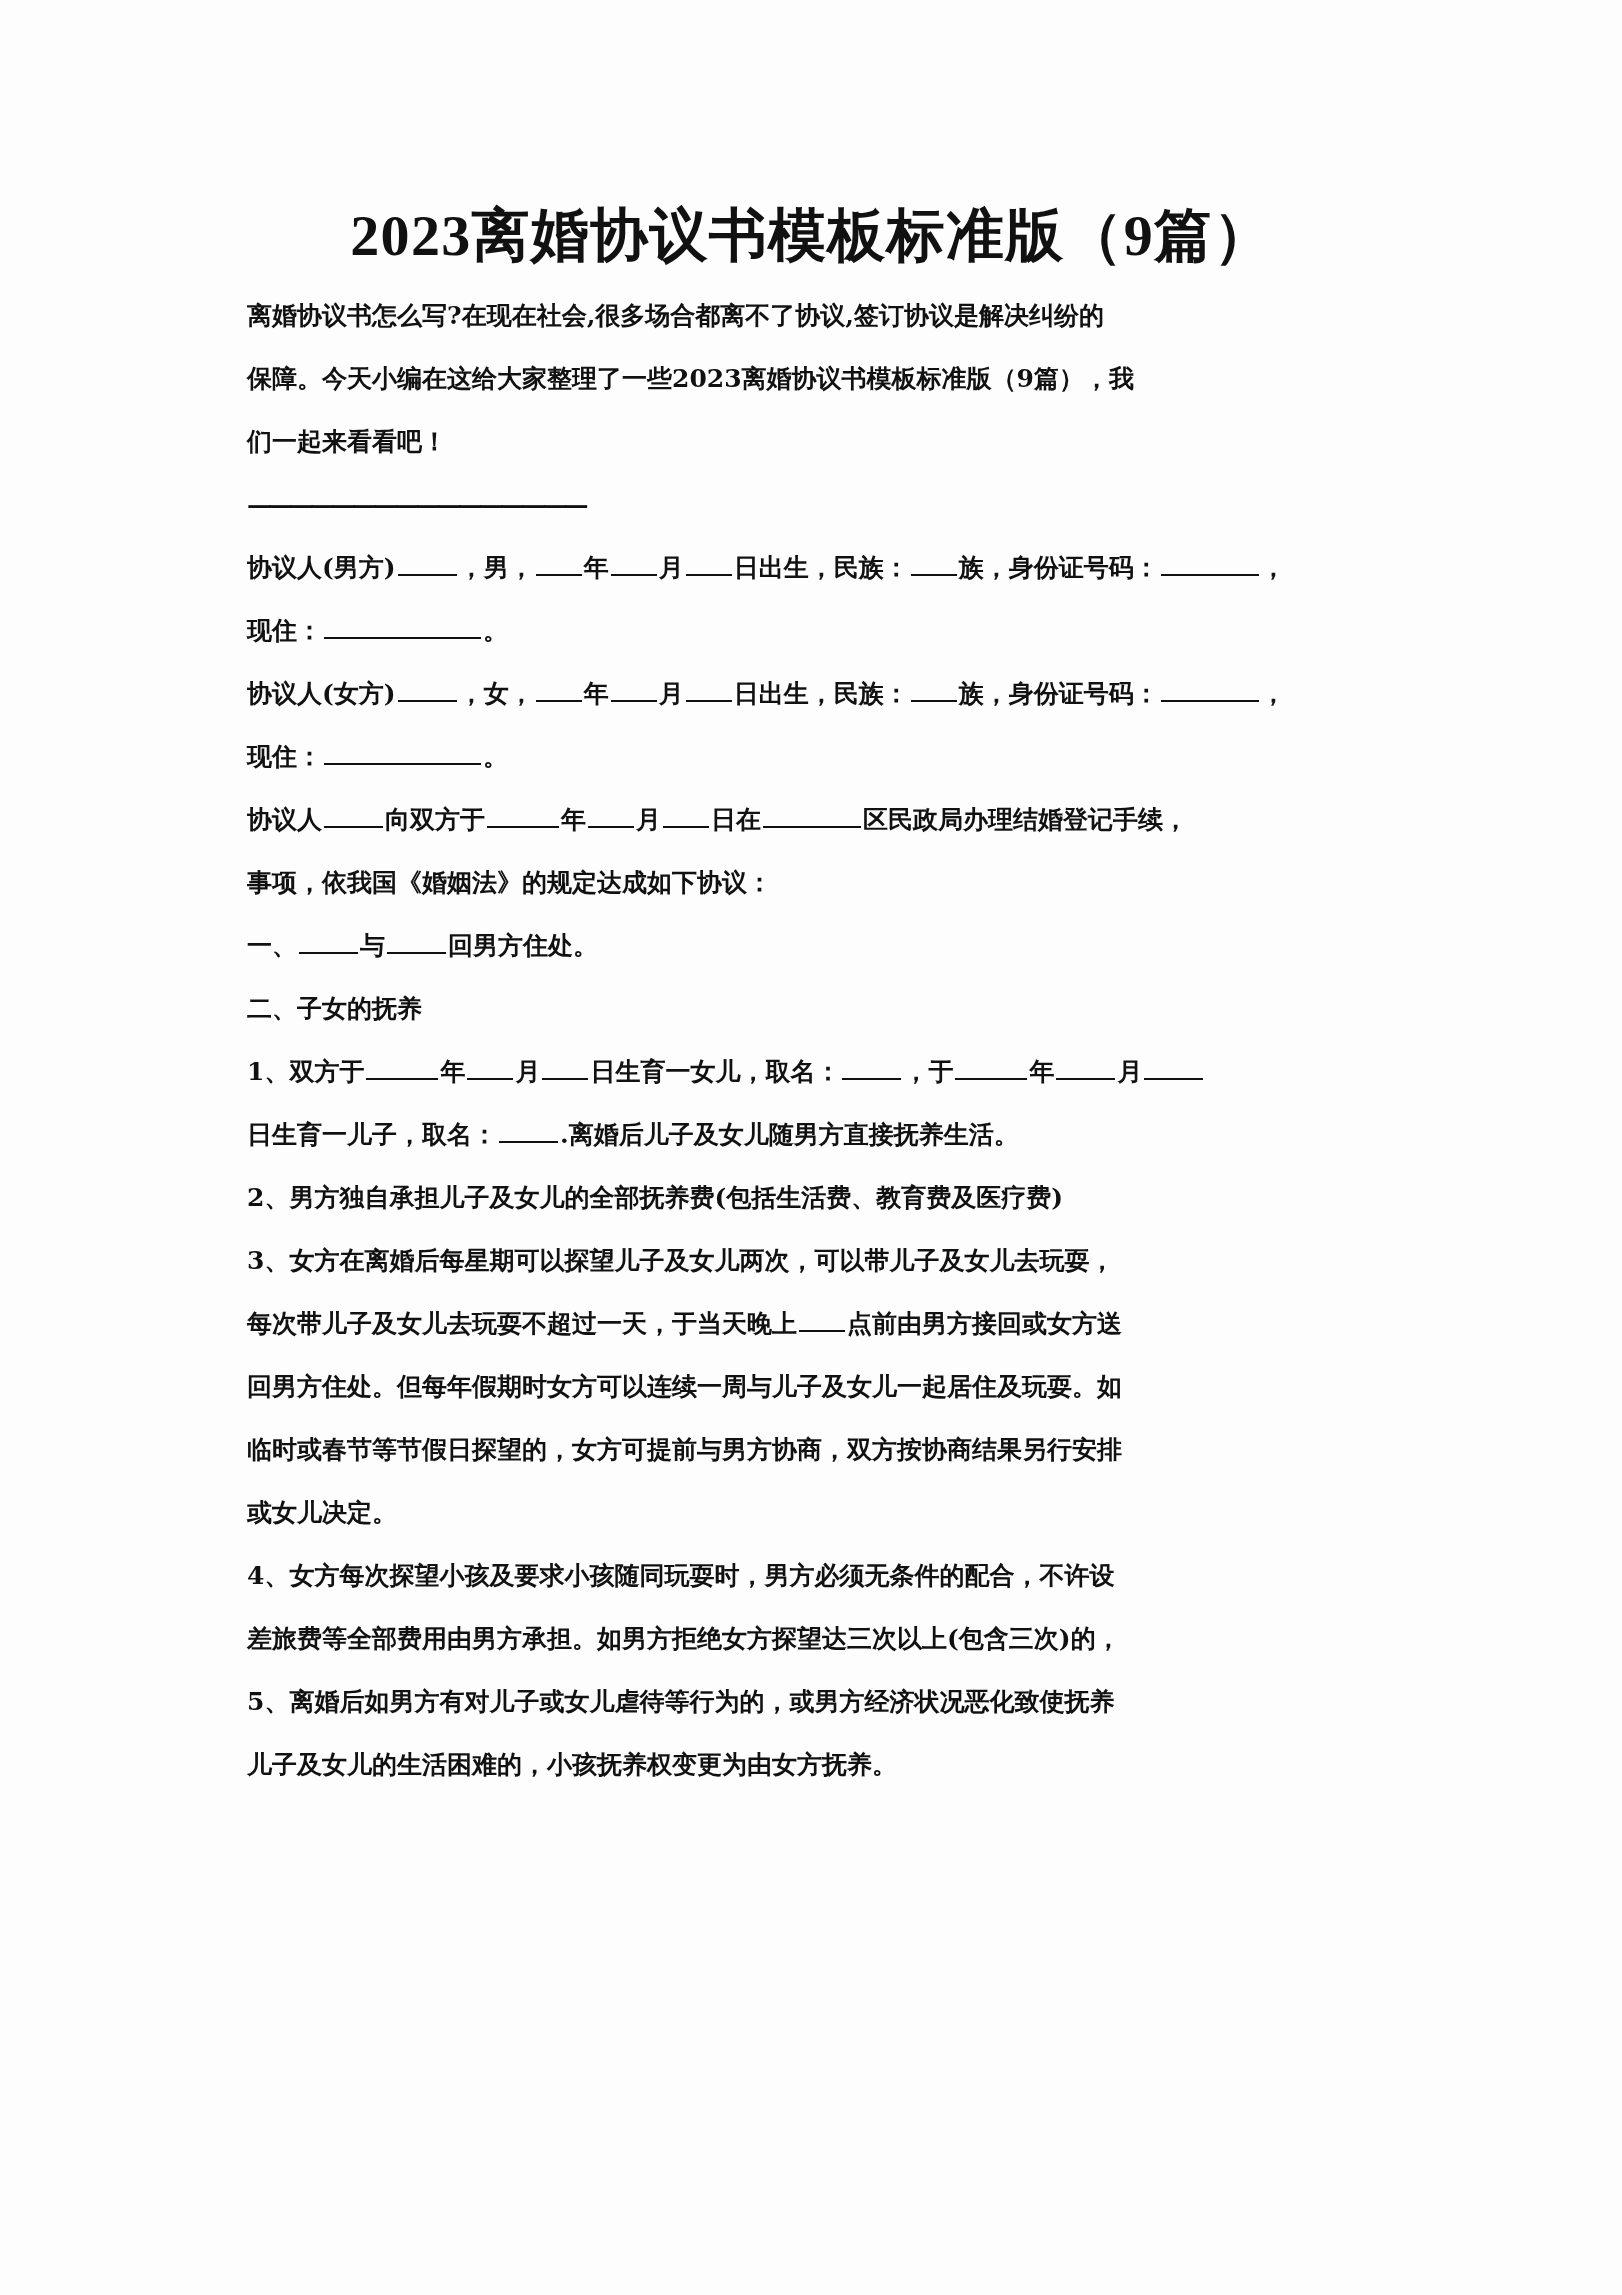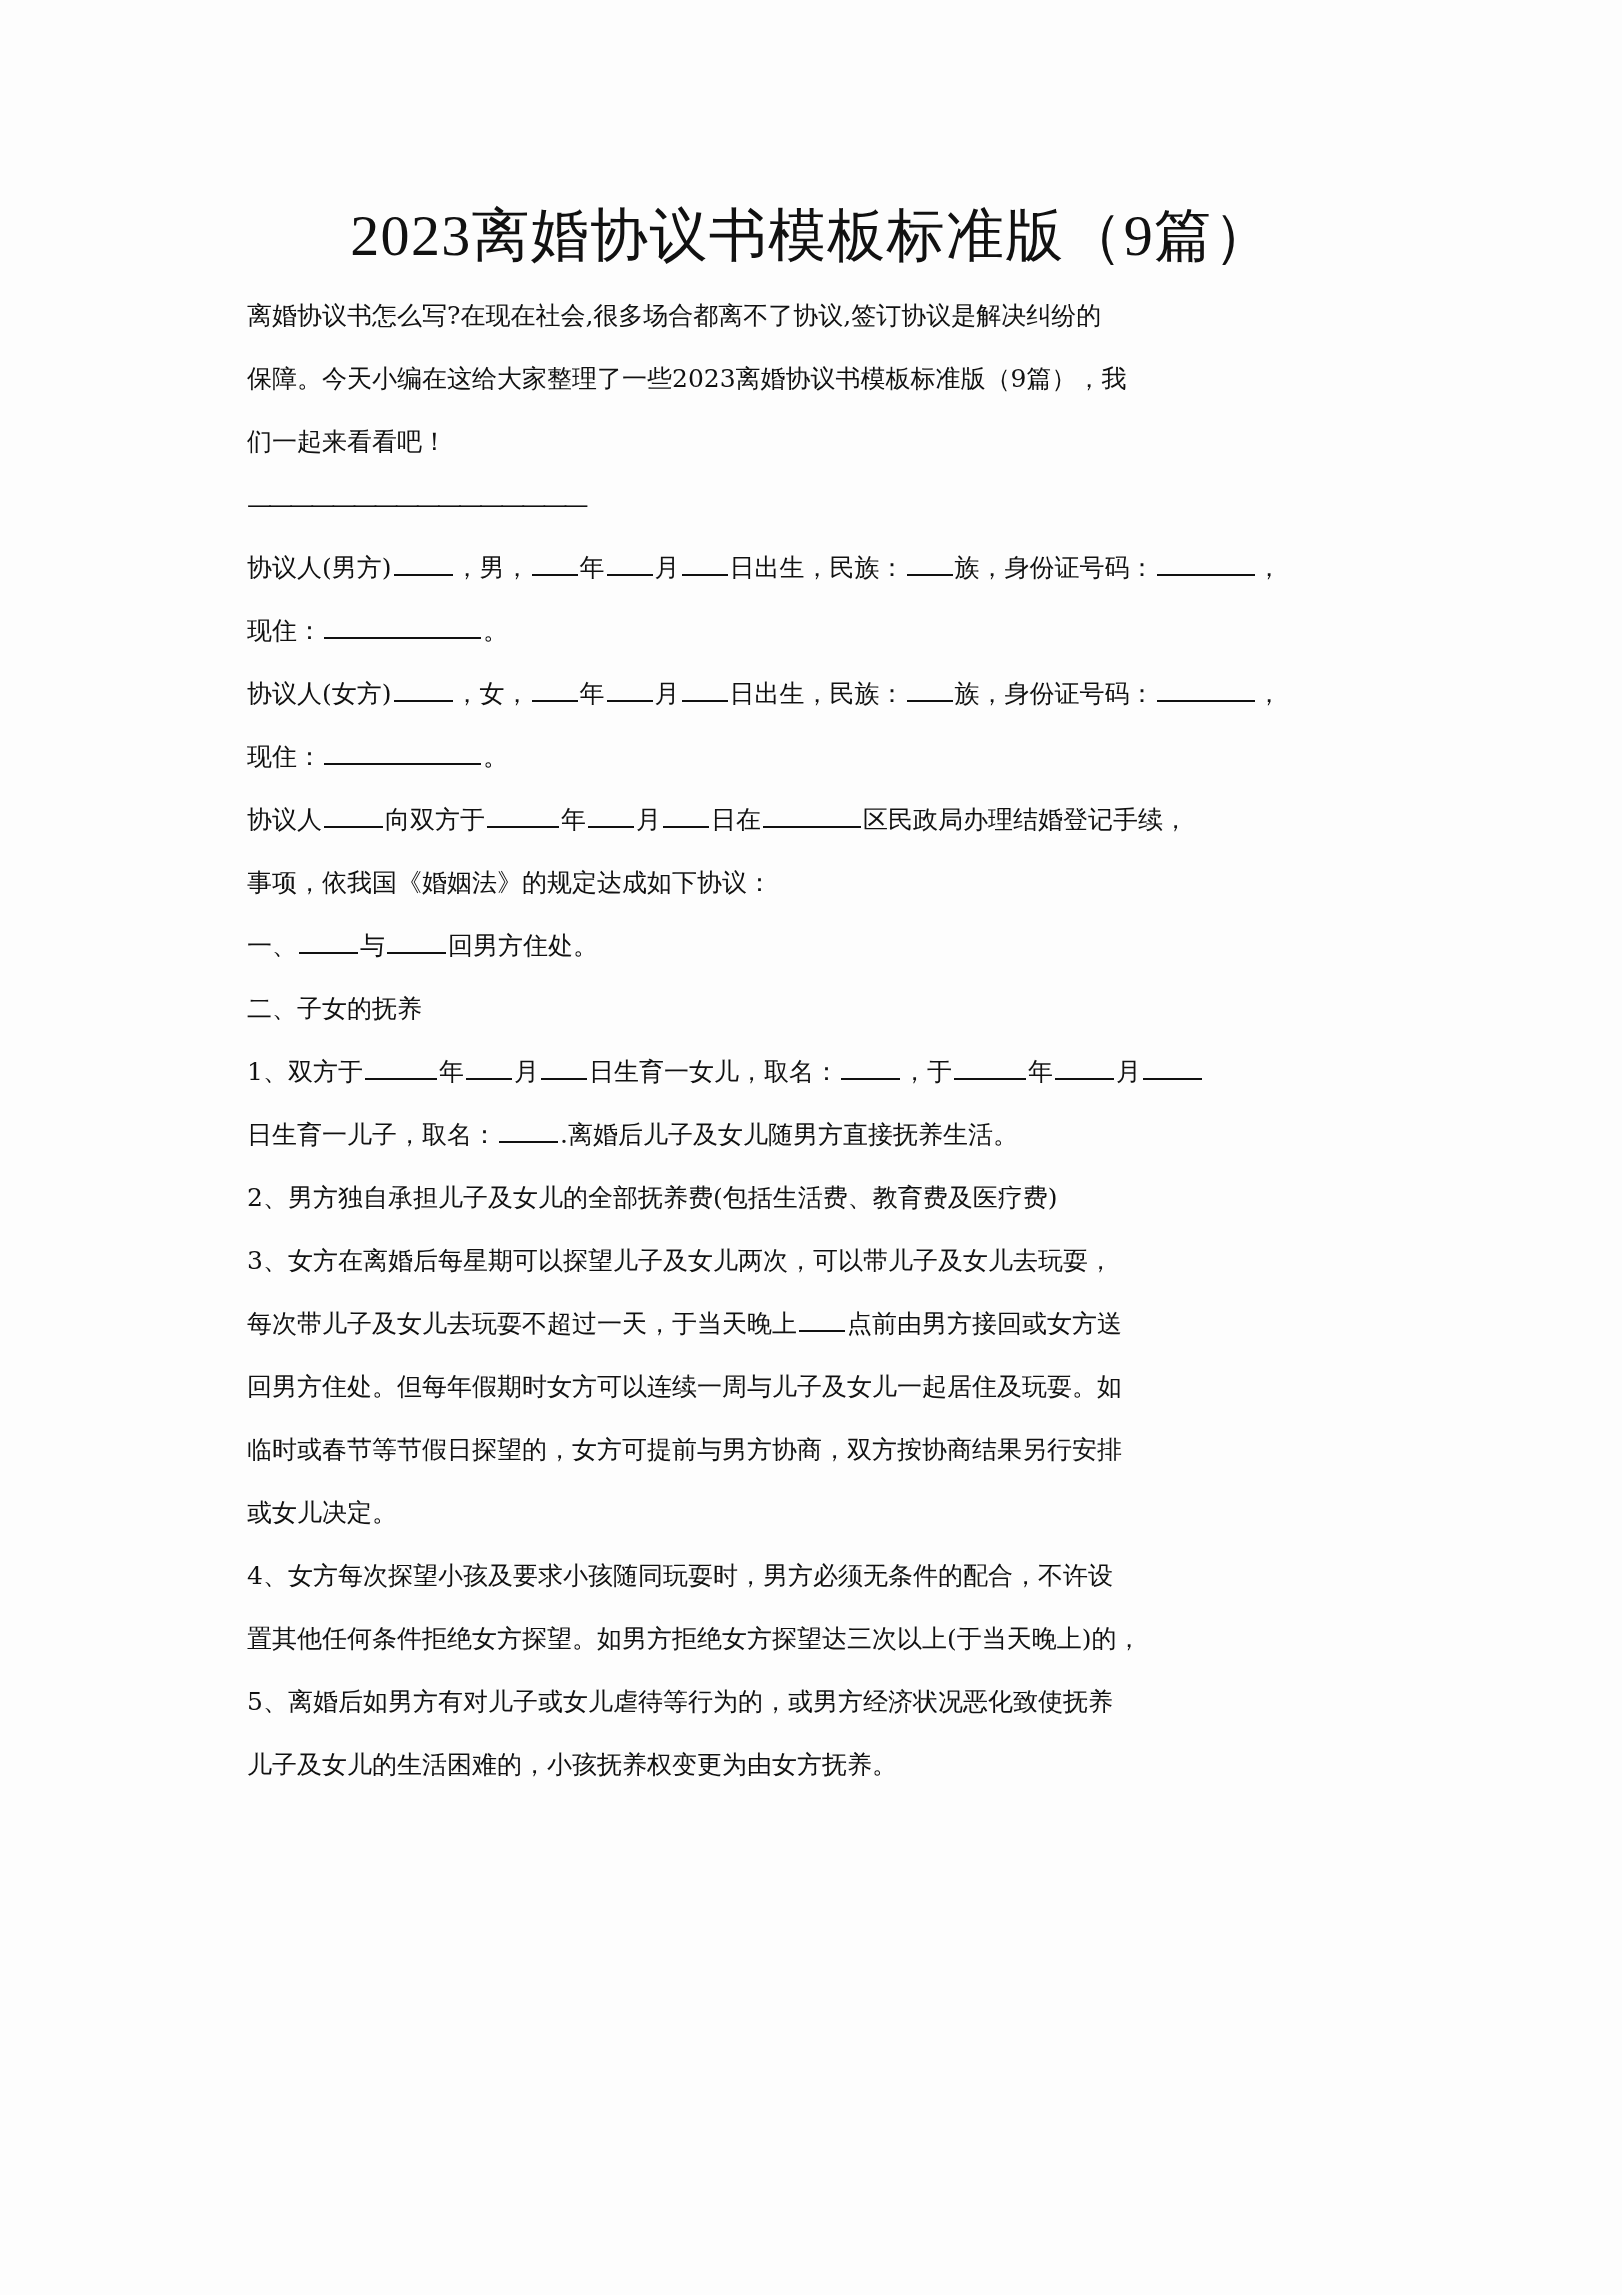--- a/index.html
+++ b/index.html
@@ -1,21 +1,21 @@
 <!DOCTYPE html>
 <html style="font-size:10.5px"><head>
 <meta charset="utf-8">
 <style>
   html, body { margin: 0; padding: 0; background: #ffffff; }
   body {
     width: 1623px; height: 2295px; position: relative; overflow: hidden;
     font-family: "DejaVu Serif", "Liberation Serif", serif;
     color: #111111;
   }
-  .page { position: absolute; left: 0; top: 0; width: 1623px; height: 2295px; background: #fdfdfd; }
+  .page { position: absolute; left: 0; top: 0; width: 1623px; height: 2295px; background: #fdfdfd; font-weight: bold; }
   .title {
     position: absolute; left: 0; right: 0; top: 196px;
     text-align: center;
     font-size: 58px; line-height: 79px; letter-spacing: 1.3px;
     font-family: "Liberation Serif", "DejaVu Serif", serif;
   }
   .body {
     position: absolute; left: 247px; top: 284px; width: 1132px;
     font-size: 25px; line-height: 63px;
     font-family: "DejaVu Serif", "Liberation Serif", serif;
@@ -72,19 +72,19 @@
 
     <div class="line">3、女方在离婚后每星期可以探望儿子及女儿两次，可以带儿子及女儿去玩耍，</div>
     <div class="line">
       <span>每次带儿子及女儿去玩耍不超过一天，于当天晚上</span><span class="blank b1"></span><span>点前由男方接回或女方送</span>
     </div>
     <div class="line">回男方住处。但每年假期时女方可以连续一周与儿子及女儿一起居住及玩耍。如</div>
     <div class="line">临时或春节等节假日探望的，女方可提前与男方协商，双方按协商结果另行安排</div>
     <div class="line">或女儿决定。</div>
 
     <div class="line">4、女方每次探望小孩及要求小孩随同玩耍时，男方必须无条件的配合，不许设</div>
-    <div class="line">置其他任何条件拒绝女方探望。如男方拒绝女方探望达三次以上(于当天晚上)的，</div>
+    <div class="line">差旅费等全部费用由男方承担。如男方拒绝女方探望达三次以上(包含三次)的，</div>
 
     <div class="line">5、离婚后如男方有对儿子或女儿虐待等行为的，或男方经济状况恶化致使抚养</div>
     <div class="line">儿子及女儿的生活困难的，小孩抚养权变更为由女方抚养。</div>
   </div>
 </div>
 
 
 </body></html>

